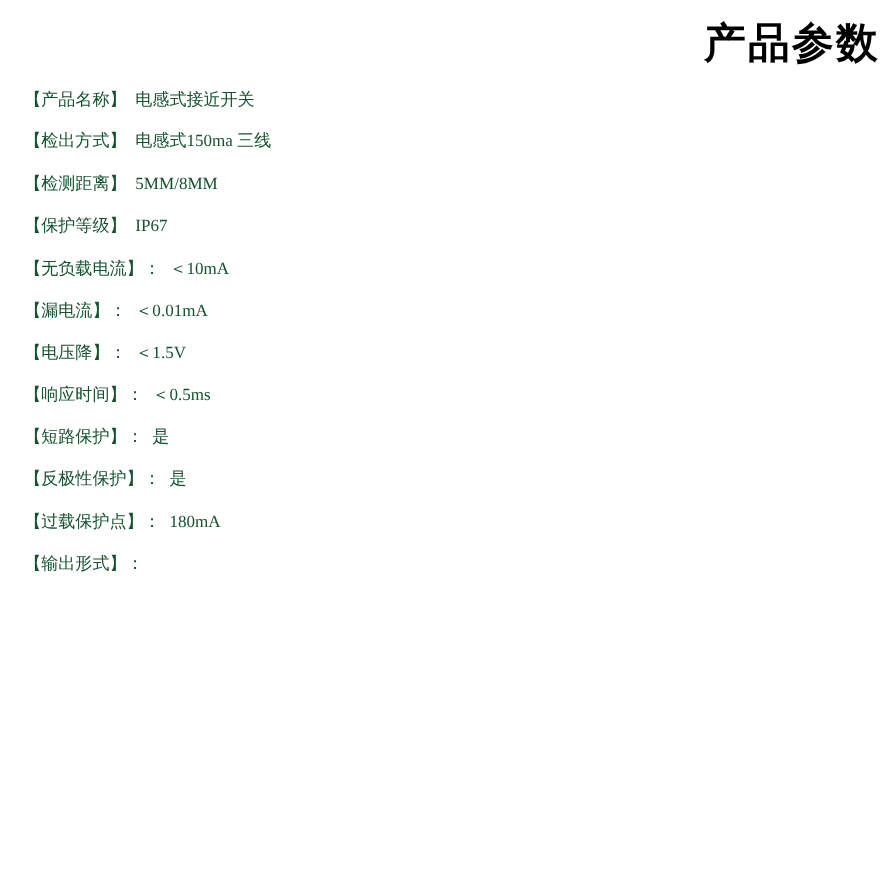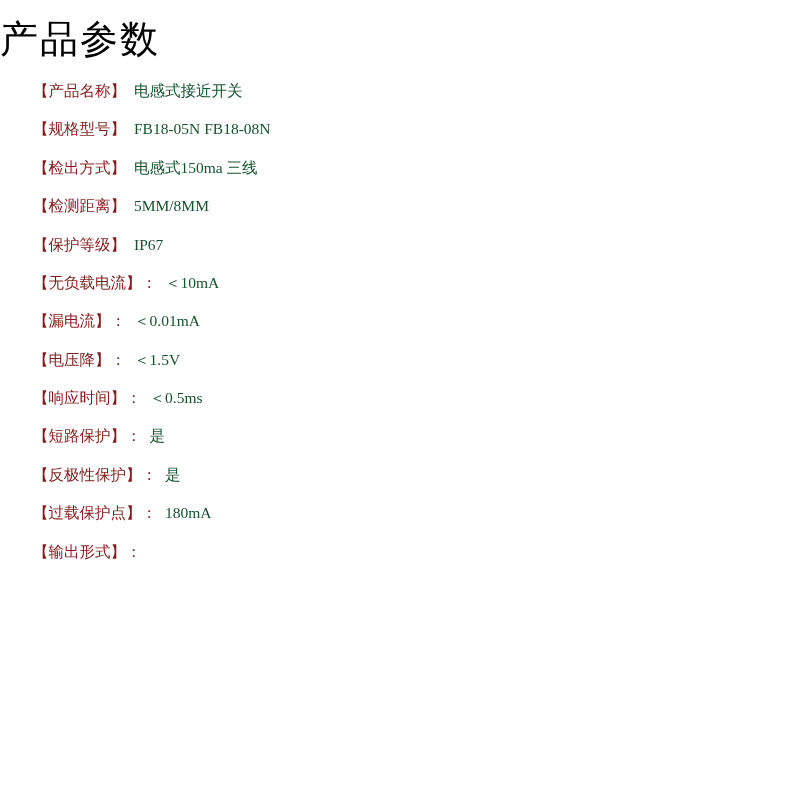--- a/index.html
+++ b/index.html
@@ -14,44 +14,43 @@
     color: #1b1b1b;
     overflow: hidden;
   }
   .page {
     position: relative;
     width: 800px;
     height: 800px;
     box-sizing: border-box;
   }
   .title {
-    text-align: left;
+    text-align: right;
     font-size: 38px;
-    font-weight: normal;
+    font-weight: bold;
     letter-spacing: 2px;
     color: #000000;
     padding-top: 14px;
     padding-bottom: 10px;
     font-family: "DejaVu Sans", "Liberation Sans", sans-serif;
   }
   .spec-list {
     padding: 6px 22px 0 22px;
   }
   .spec-row {
     display: flex;
     align-items: baseline;
     font-size: 15.5px;
     line-height: 1.25;
     margin-bottom: 19px;
     white-space: nowrap;
   }
   .spec-label {
-    color: #7f1d1d;
+    color: #14532d;
     flex: 0 0 auto;
-    margin-left: 11px;
   }
   .spec-value {
     color: #14532d;
     margin-left: 8px;
     flex: 0 0 auto;
     font-family: Liberation Serif, serif;
   }
   .spec-row.wide .spec-value {
     white-space: nowrap;
   }
@@ -59,24 +58,20 @@
 </head>
 <body>
 
 <div class="page">
   <div class="title">产品参数</div>
 
   <div class="spec-list">
     <div class="spec-row">
       <span class="spec-label">【产品名称】</span>
       <span class="spec-value">电感式接近开关</span>
-    </div>
-    <div class="spec-row">
-      <span class="spec-label">【规格型号】</span>
-      <span class="spec-value">FB18-05N  FB18-08N</span>
     </div>
     <div class="spec-row">
       <span class="spec-label">【检出方式】</span>
       <span class="spec-value">电感式150ma 三线</span>
     </div>
     <div class="spec-row">
       <span class="spec-label">【检测距离】</span>
       <span class="spec-value">5MM/8MM</span>
     </div>
     <div class="spec-row">

